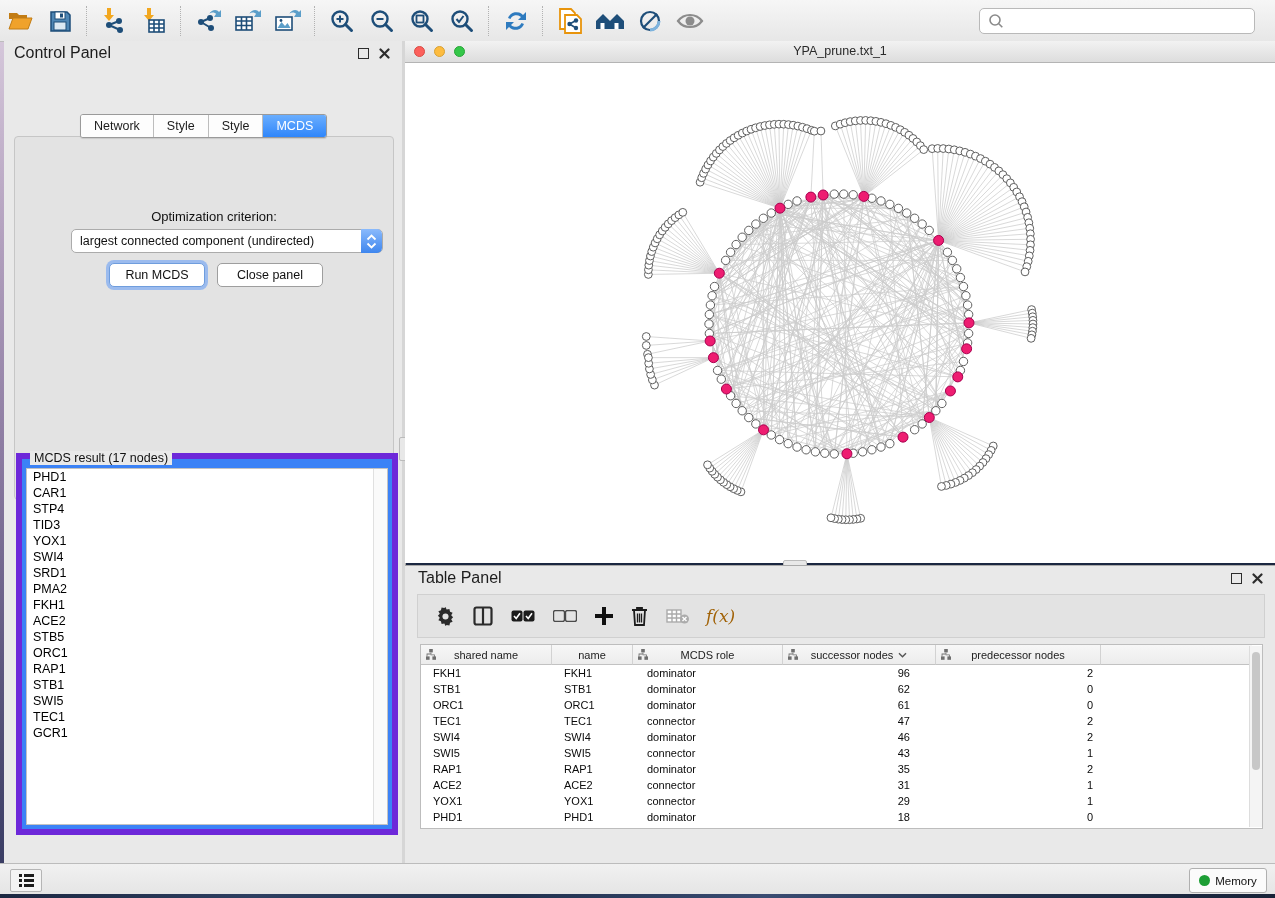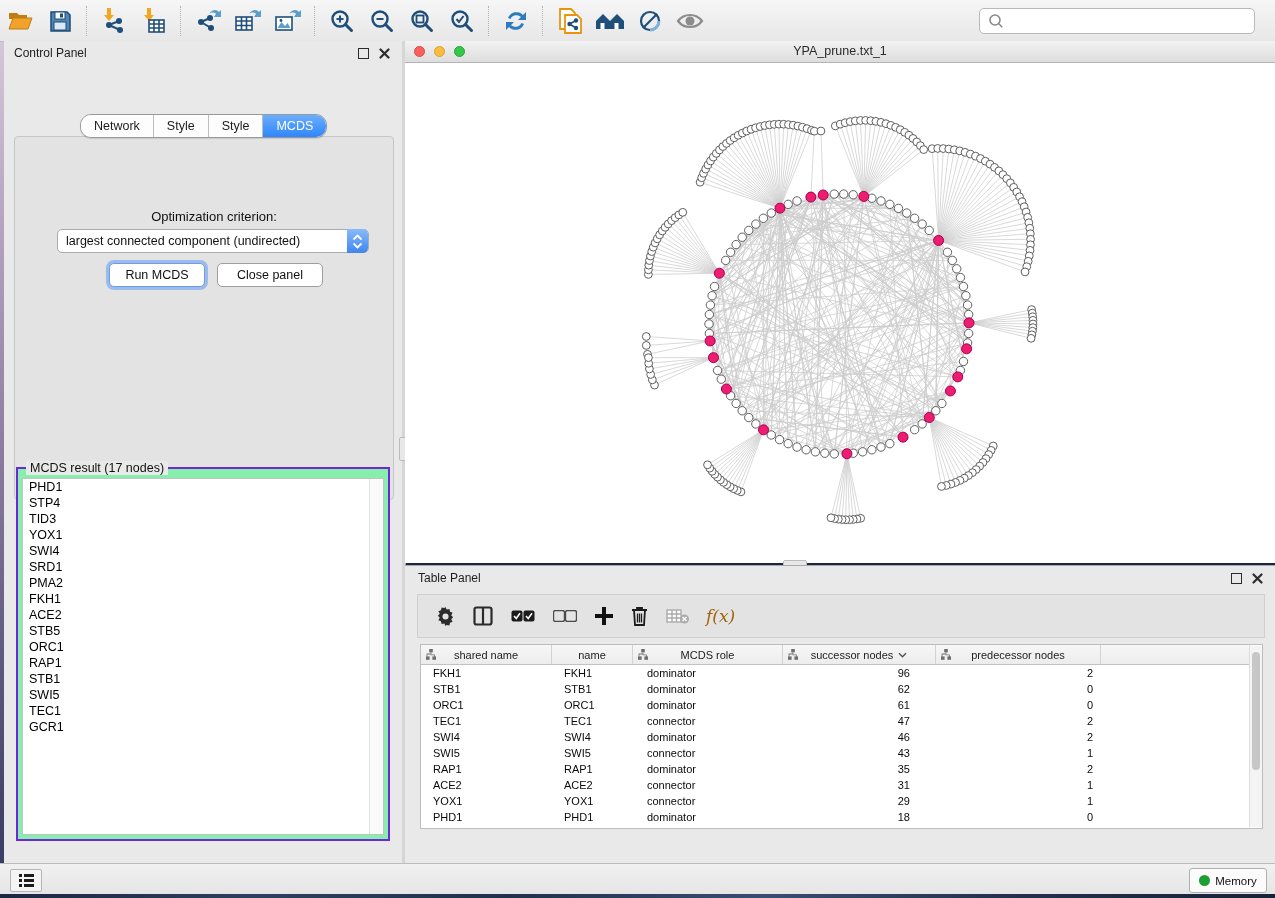--- a/index.html
+++ b/index.html
@@ -16,45 +16,45 @@
   #toolbar{left:0;top:0;width:1275px;height:41px;
     background:linear-gradient(#f6f6f6,#e7e7e7);border-bottom:1px solid #bdbdbd;
     display:flex;align-items:center;}
   .tb-btn{width:34px;height:32px;display:flex;align-items:center;justify-content:center;margin:0 3px;}
   .tb-sep{width:1px;height:30px;margin:0 6px;border-left:1px dotted #b2b2b2;}
   #search-wrap{position:absolute;right:20px;top:8px;width:274px;height:24px;background:#fff;
     border:1px solid #b9b9b9;border-radius:5px;display:flex;align-items:center;}
   #search-input{border:none;outline:none;flex:1;height:20px;font-size:12px;background:transparent;}
   
   #control-panel{left:4px;top:41px;width:398px;height:822px;background:#e9e9e9;border-right:1px solid #a9a9a9;}
-  .panel-header{height:24px;display:flex;align-items:center;font-size:12px;color:#1d1d1d;padding-left:10px;gap:40px;}
+  .panel-header{height:24px;display:flex;align-items:center;font-size:16px;color:#1d1d1d;padding-left:10px;gap:40px;}
   .panel-header .spacer{flex:1;}
   .float-box{width:9px;height:9px;border:1.5px solid #2c2c2c;margin-right:10px;}
   .win-icons{display:flex;align-items:center;}
   
-  .seg-group{display:flex;border:1px solid #9a9a9a;border-radius:11px;overflow:hidden;background:#fdfdfd;
+  .seg-group{display:flex;border:1px solid #9a9a9a;border-radius:3px;overflow:hidden;background:#fdfdfd;
     box-shadow:0 1px 1px rgba(0,0,0,.12);justify-content:center;}
   .seg{padding:3px 13px;font-size:12.5px;color:#1c1c1c;background:#fdfdfd;border-right:1px solid #bdbdbd;
     line-height:16px;white-space:nowrap;}
   .seg:last-child{border-right:none;}
   .seg.selected{background:linear-gradient(#6aaefe,#2f86fb);color:#fff;}
   #cp-tabs{left:76px;top:73px;}
   #cp-inset{left:10px;top:95px;width:378px;height:362px;background:#e3e3e3;
     border:1px solid #c6c6c6;border-radius:4px;}
   #opt-label{left:0;top:72px;width:398px;text-align:center;font-size:13px;color:#111;}
-  #opt-dropdown{left:42px;top:92px;width:312px;height:24px;background:#fff;border:1px solid #ababab;
+  #opt-dropdown{left:56px;top:92px;width:312px;height:24px;background:#fff;border:1px solid #ababab;
     border-radius:5px;font-size:12.5px;color:#111;display:flex;align-items:center;padding-left:8px;box-sizing:border-box;}
   #opt-stepper{position:absolute;right:0;top:-1px;width:21px;height:24px;border-radius:0 5px 5px 0;
     background:linear-gradient(#8abafc,#3e86ee);display:flex;flex-direction:column;align-items:center;justify-content:center;}
   .cp-btn{height:24px;background:#fff;border:1px solid #9e9e9e;border-radius:5px;font-size:12.5px;
     color:#111;display:flex;align-items:center;justify-content:center;box-sizing:border-box;}
   #run-btn{left:94px;top:126px;width:96px;box-shadow:0 0 0 3px rgba(106,160,245,.6);border-color:#6f9ddd;}
   #closepanel-btn{left:202px;top:126px;width:106px;}
   
-  #result-box{left:12px;top:426px;width:370px;height:370px;border:2px solid #6d28d9;background:#86efac;}
+  #result-box{left:12px;top:412px;width:370px;height:370px;border:6px solid #6d28d9;background:#3b82f6;}
   #result-title{position:absolute;left:8px;top:-8px;background:#e9e9e9;padding:0 4px;font-size:12.5px;color:#111;}
   #result-list{position:absolute;left:4px;top:9px;right:4px;bottom:4px;background:#fff;border:1px solid #c2c2c2;
     font-size:12.5px;color:#000;overflow:hidden;}
   #result-scroll{position:absolute;right:0;top:0;width:13px;bottom:0;background:#fafafa;border-left:1px solid #e0e0e0;}
   .mcds-item{padding:1px 0 1px 6px;line-height:14px;}
   
   #v-split{left:402px;top:41px;width:3px;height:822px;background:#d6d6d6;border-right:1px solid #a9a9a9;}
   #v-grip{left:399px;top:437px;width:9px;height:22px;background:#e8e8e8;border:1px solid #bbb;border-radius:2px;}
   #h-grip{left:783px;top:560px;width:22px;height:7px;background:#e8e8e8;border:1px solid #bbb;border-radius:2px;}
   
@@ -268,20 +268,21 @@
     <span class="seg">Network</span>
     <span class="seg">Style</span>
     <span class="seg">Style</span>
     <span class="seg selected">MCDS</span>
   </div>
   <div id="result-box" class="abs">
     <span id="result-title">MCDS result (17 nodes)</span>
     <div id="result-list">
       <div id="result-items">
           <div class="mcds-item">PHD1</div>
+          <div class="mcds-item">CAR1</div>
           <div class="mcds-item">STP4</div>
           <div class="mcds-item">TID3</div>
           <div class="mcds-item">YOX1</div>
           <div class="mcds-item">SWI4</div>
           <div class="mcds-item">SRD1</div>
           <div class="mcds-item">PMA2</div>
           <div class="mcds-item">FKH1</div>
           <div class="mcds-item">ACE2</div>
           <div class="mcds-item">STB5</div>
           <div class="mcds-item">ORC1</div>

